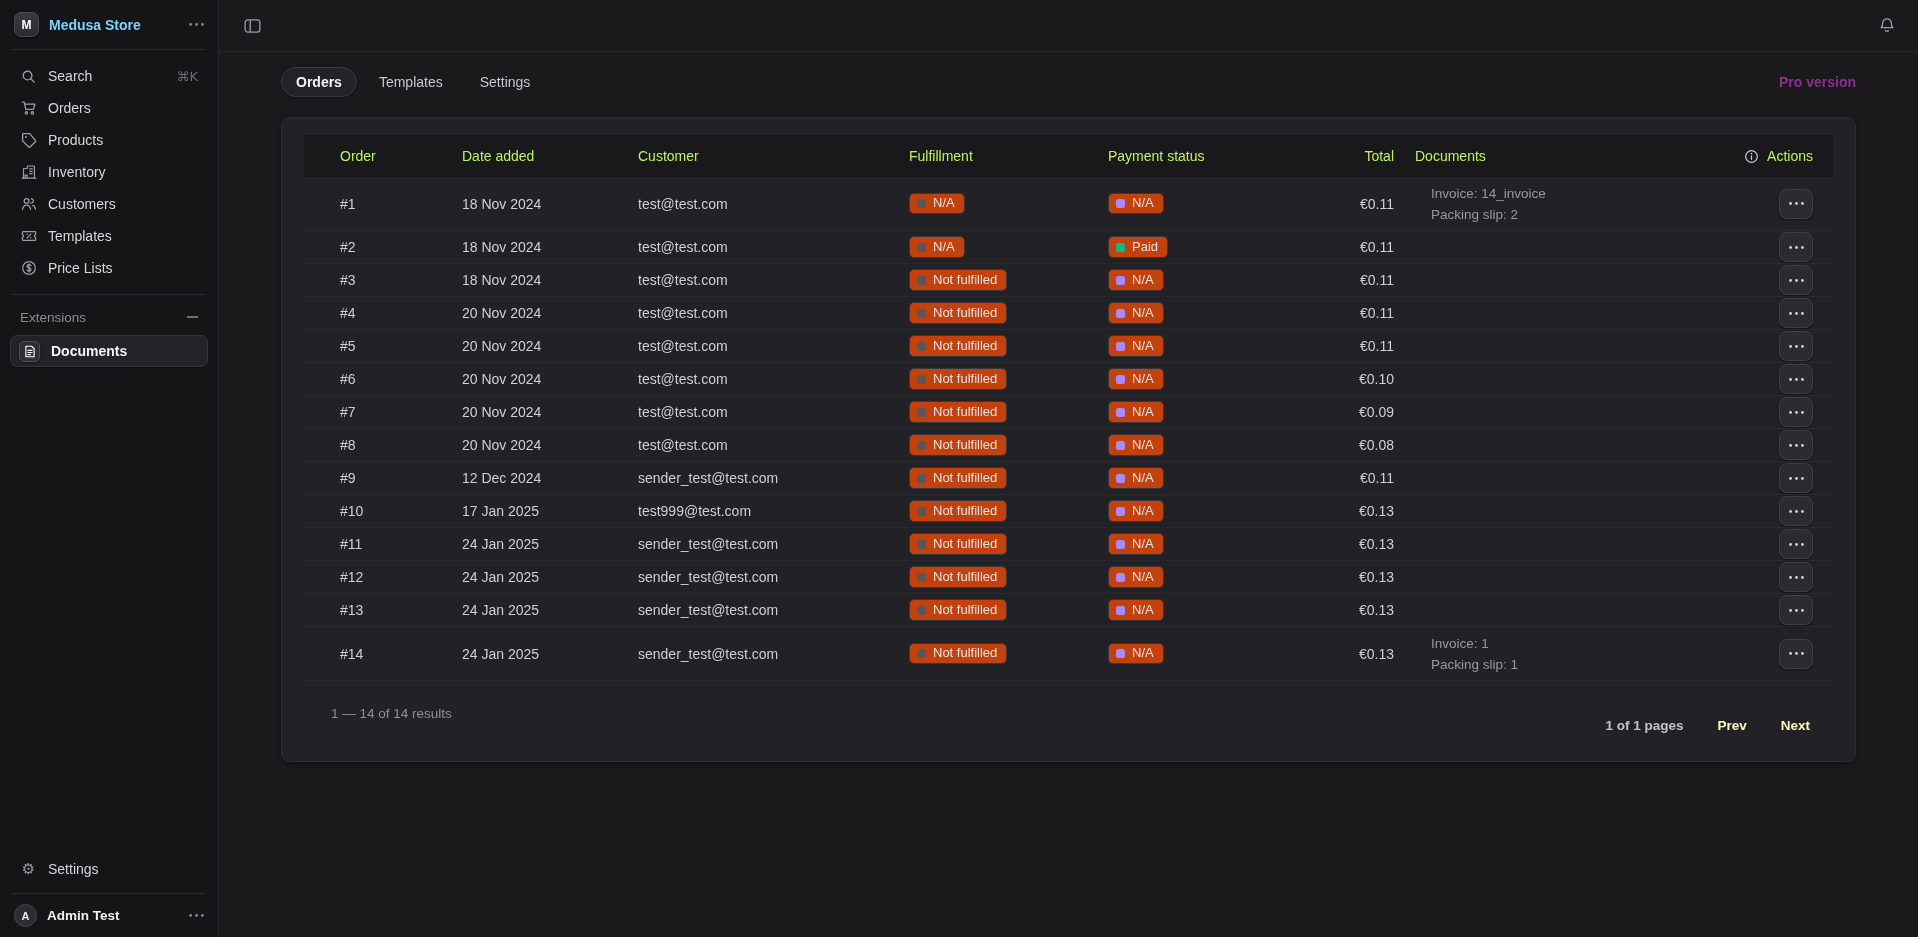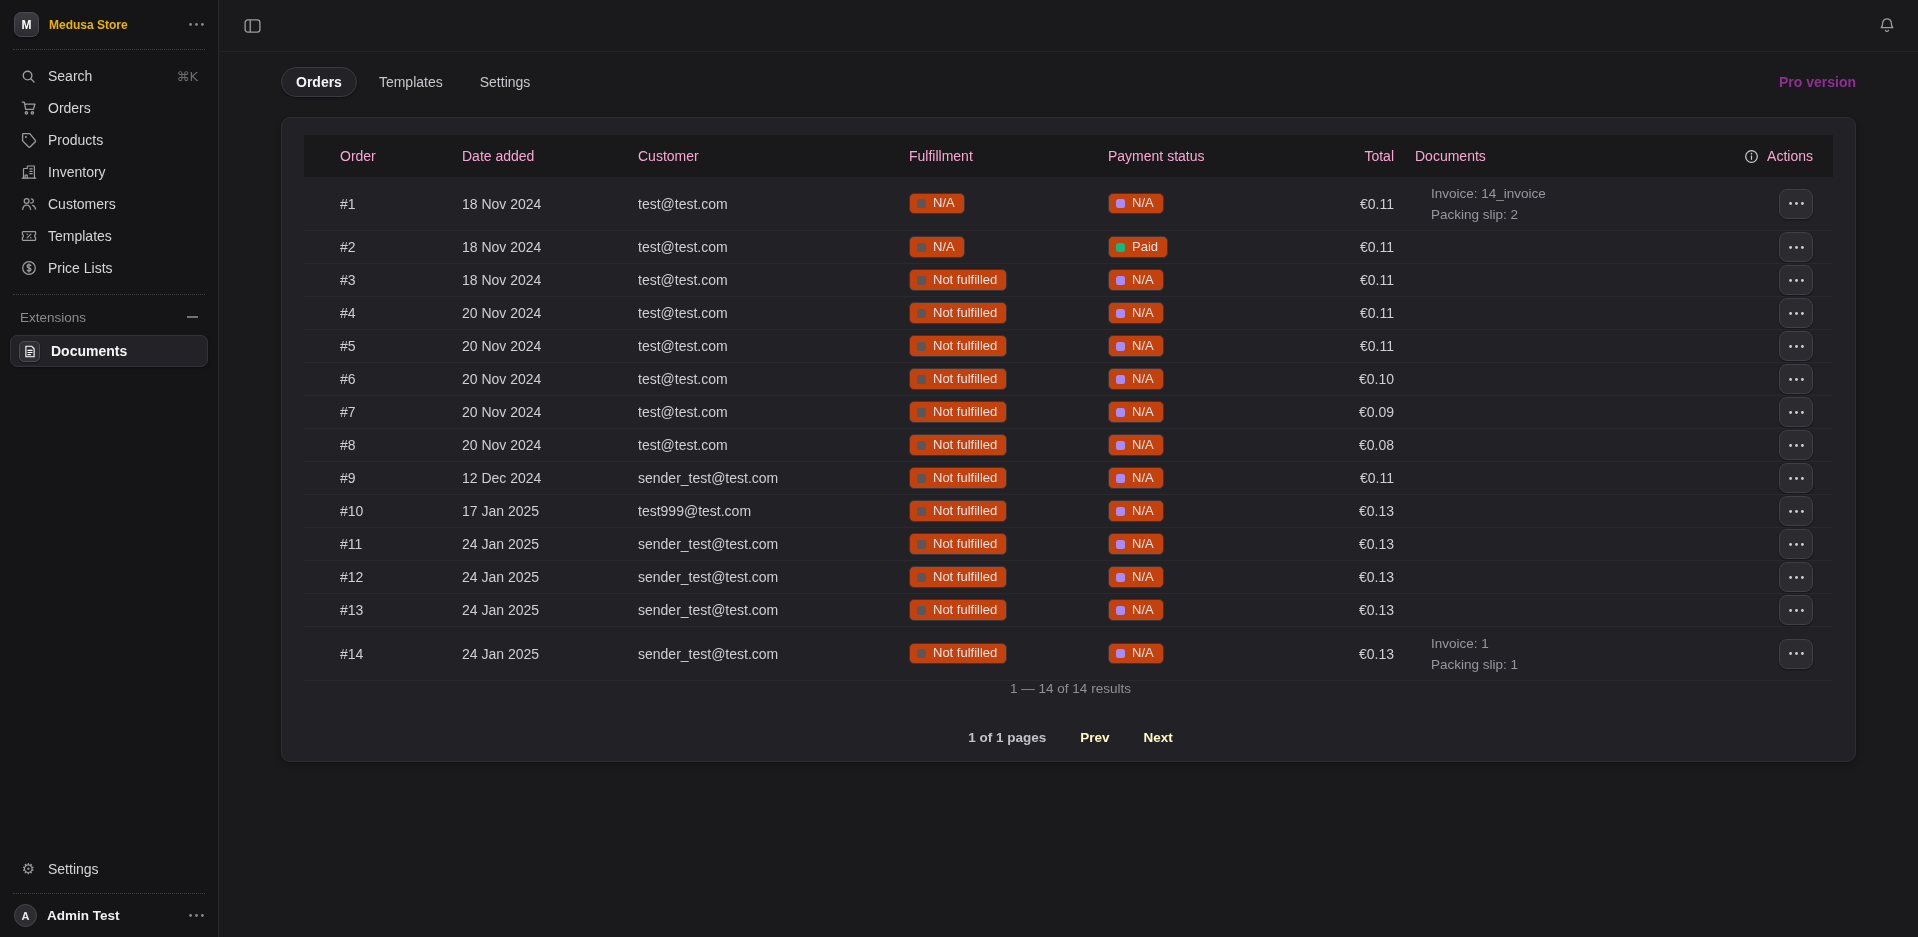--- a/index.html
+++ b/index.html
@@ -8,21 +8,21 @@
     font-family: "Liberation Sans", "DejaVu Sans", sans-serif;
     background: #1a1a1d; color: #e6e6ea; font-size: 14px;
     display: flex;
   }
   svg { display: block; }
 
   
   .sidebar { width: 219px; min-width: 219px; background: #151518; border-right: 1px solid #28282c; display: flex; flex-direction: column; }
   .sb-header { height: 49px; display: flex; align-items: center; gap: 10px; padding: 0 14px; cursor: pointer; }
   .store-avatar { width: 25px; height: 25px; border-radius: 7px; background: linear-gradient(180deg,#3a3a40,#2b2b30); border: 1px solid #4a4a52; display: flex; align-items: center; justify-content: center; font-size: 12px; font-weight: 700; color: #fff; box-shadow: 0 1px 2px rgba(0,0,0,.5); }
-  .store-name { font-weight: 700; font-size: 12px; color: #eab308; flex: 1; }
+  .store-name { font-weight: 700; font-size: 14px; color: #7dd3fc; flex: 1; }
   .menu-dots { color: #85858c; display: flex; align-items: center; }
   .dotted { border-top: 1px dotted #3c3c42; margin: 0 13px; }
   .sb-nav { padding: 10px; }
   .sb-item { height: 32px; display: flex; align-items: center; gap: 11px; padding: 0 10px; border-radius: 7px; color: #d6d6da; font-weight: 500; cursor: pointer; }
   .sb-icon { width: 17px; height: 17px; display: flex; align-items: center; justify-content: center; color: #9b9ba2; }
   .sb-shortcut { margin-left: auto; color: #6d6d74; font-size: 13px; font-family: "DejaVu Sans", sans-serif; }
   .sb-section { padding: 10px 10px 0; }
   .sb-section-head { display: flex; align-items: center; justify-content: space-between; padding: 0 10px; height: 24px; color: #8a8a91; font-size: 13.5px; }
   .collapse-dash { color: #8a8a91; display: flex; }
   .sb-item.active { background: #232327; border: 1px solid #33333b; box-shadow: 0 1px 2px rgba(0,0,0,.4); color: #f5f5f7; font-weight: 700; margin-top: 6px; padding: 0 8px; }
@@ -42,34 +42,34 @@
   .tabs-row { display: flex; align-items: center; justify-content: space-between; }
   .tabs { display: flex; gap: 7px; }
   .tab { height: 30px; display: flex; align-items: center; padding: 0 14px; color: #c6c6cc; font-weight: 500; border-radius: 15px; border: 1px solid transparent; cursor: pointer; }
   .tab.active { background: #232327; border-color: #3a3a42; color: #f5f5f7; font-weight: 700; box-shadow: 0 1px 2px rgba(0,0,0,.4); }
   .pro-link { color: var(--pro, #8e2f91); font-weight: 700; cursor: pointer; }
 
   
   .card { margin-top: 20px; background: #222226; border: 1px solid #2d2d33; border-radius: 9px; padding: 17px 22px 16px; box-shadow: 0 2px 6px rgba(0,0,0,.3); }
   .thead, .trow { display: grid; grid-template-columns: 158px 176px 271px 199px 200px 86px 340px 1fr; align-items: center; }
   .thead { background: #19191c; height: 42px; }
-  .th { color: #f9a8d4; font-weight: 500; }
+  .th { color: #bef264; font-weight: 500; }
   .c-order { padding-left: 36px; }
   .c-total { text-align: right; }
   .th.c-docs { padding-left: 21px; }
   .td.c-docs { padding-left: 37px; display: flex; flex-direction: column; justify-content: center; gap: 6px; color: #97979f; font-size: 13.5px; }
   .c-actions { display: flex; justify-content: flex-end; align-items: center; padding-right: 20px; }
   .th.c-actions { gap: 8px; }
   .info-icon { color: #c9c9cf; display: flex; cursor: pointer; }
   .trow { height: 33px; border-bottom: 1px solid #29292e; color: #cfcfd4; cursor: pointer; }
   .trow.tall { height: 54px; }
   .badge { display: inline-flex; align-items: center; gap: 7px; background: #c2410c; border: 1px solid #36363c; border-radius: 5px; padding: 2.5px 9px 2.5px 7px; font-size: 13px; color: #e4e4e8; width: fit-content; line-height: 1.15; }
   .badge .dot { width: 9px; height: 9px; border-radius: 2.5px; }
   .actions-btn { width: 34px; height: 30px; border-radius: 8px; background: #2b2b30; border: 1px solid #3f3f46; color: #d0d0d5; display: flex; align-items: center; justify-content: center; cursor: pointer; box-shadow: 0 1px 2px rgba(0,0,0,.4); }
-  .tfoot { height: 64px; display: flex; align-items: center; justify-content: space-between; padding: 0 23px 0 27px; color: #8f8f96; font-size: 13.5px; flex-direction: column; }
+  .tfoot { height: 64px; display: flex; align-items: center; justify-content: space-between; padding: 0 23px 0 27px; color: #8f8f96; font-size: 13.5px; }
   .pag { display: flex; align-items: center; gap: 34px; margin-top: 24px; }
   .pages { color: #c2c2c8; font-weight: 600; }
   .pag-btn { color: #fef9c3; font-weight: 600; cursor: default; background: none; border: none; font-size: 13.5px; font-family: Liberation Sans, sans-serif; }
 </style>
 </head>
 <body>
 
 <aside class="sidebar">
   <div class="sb-header">
     <div class="store-avatar">M</div>

